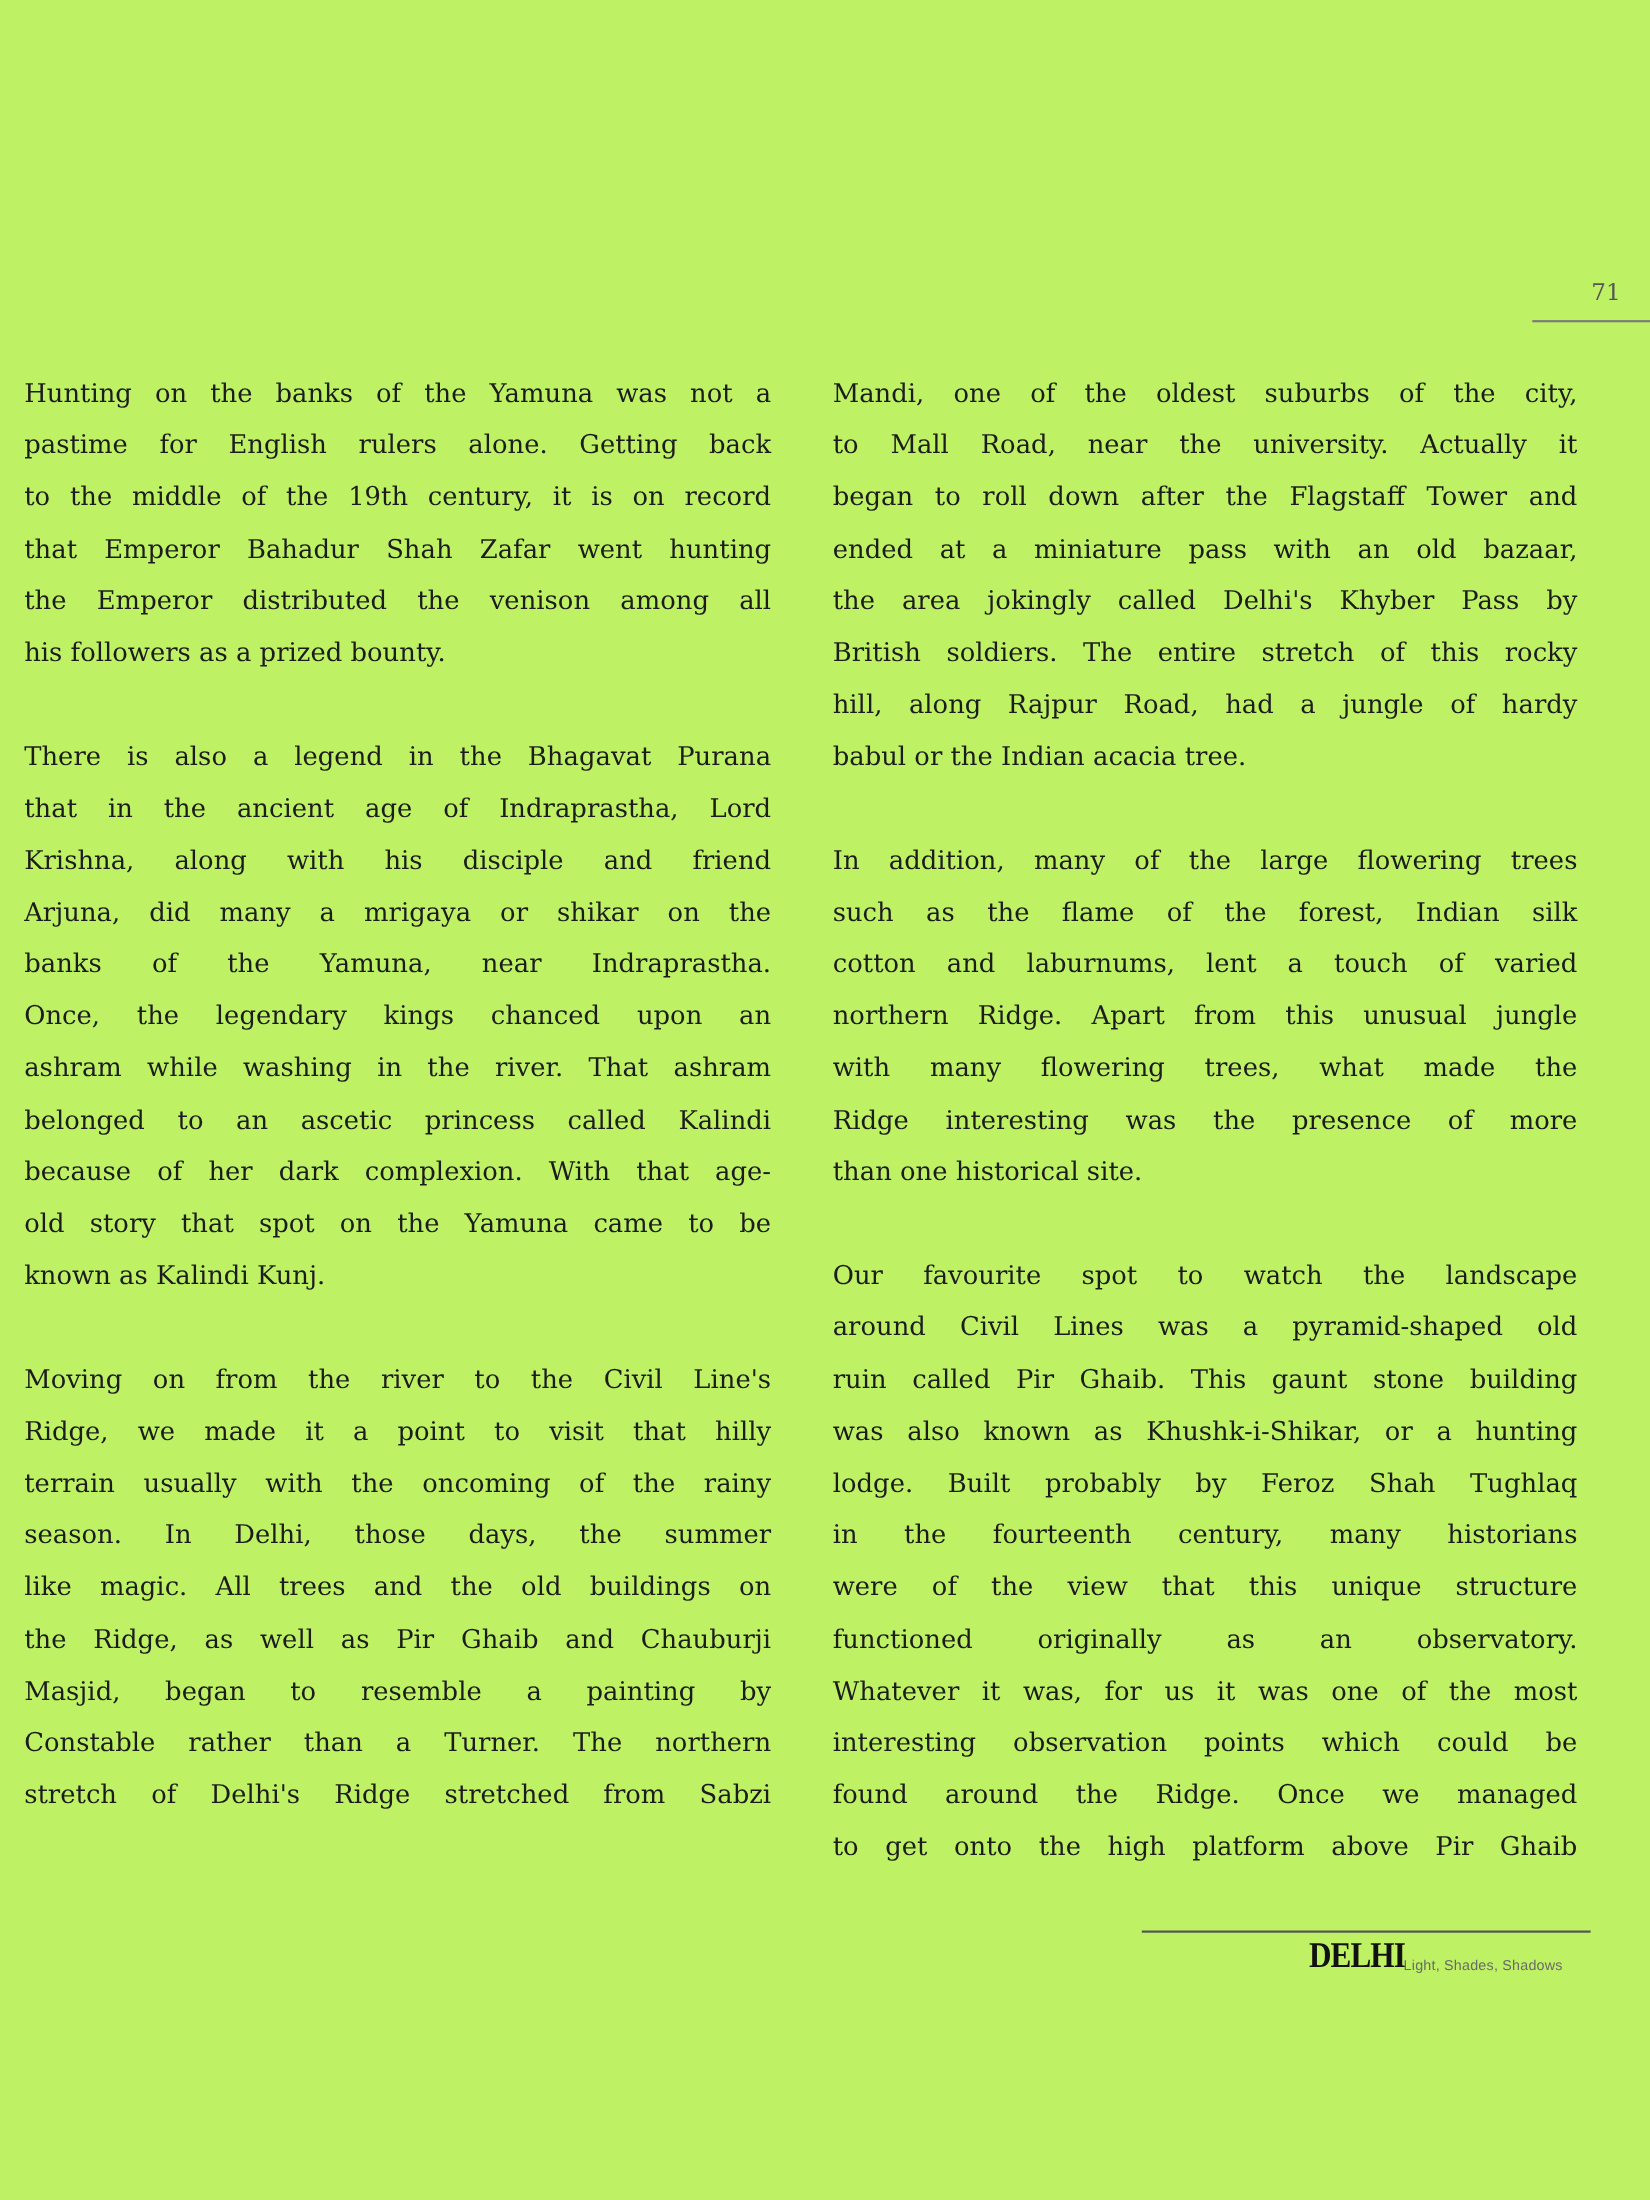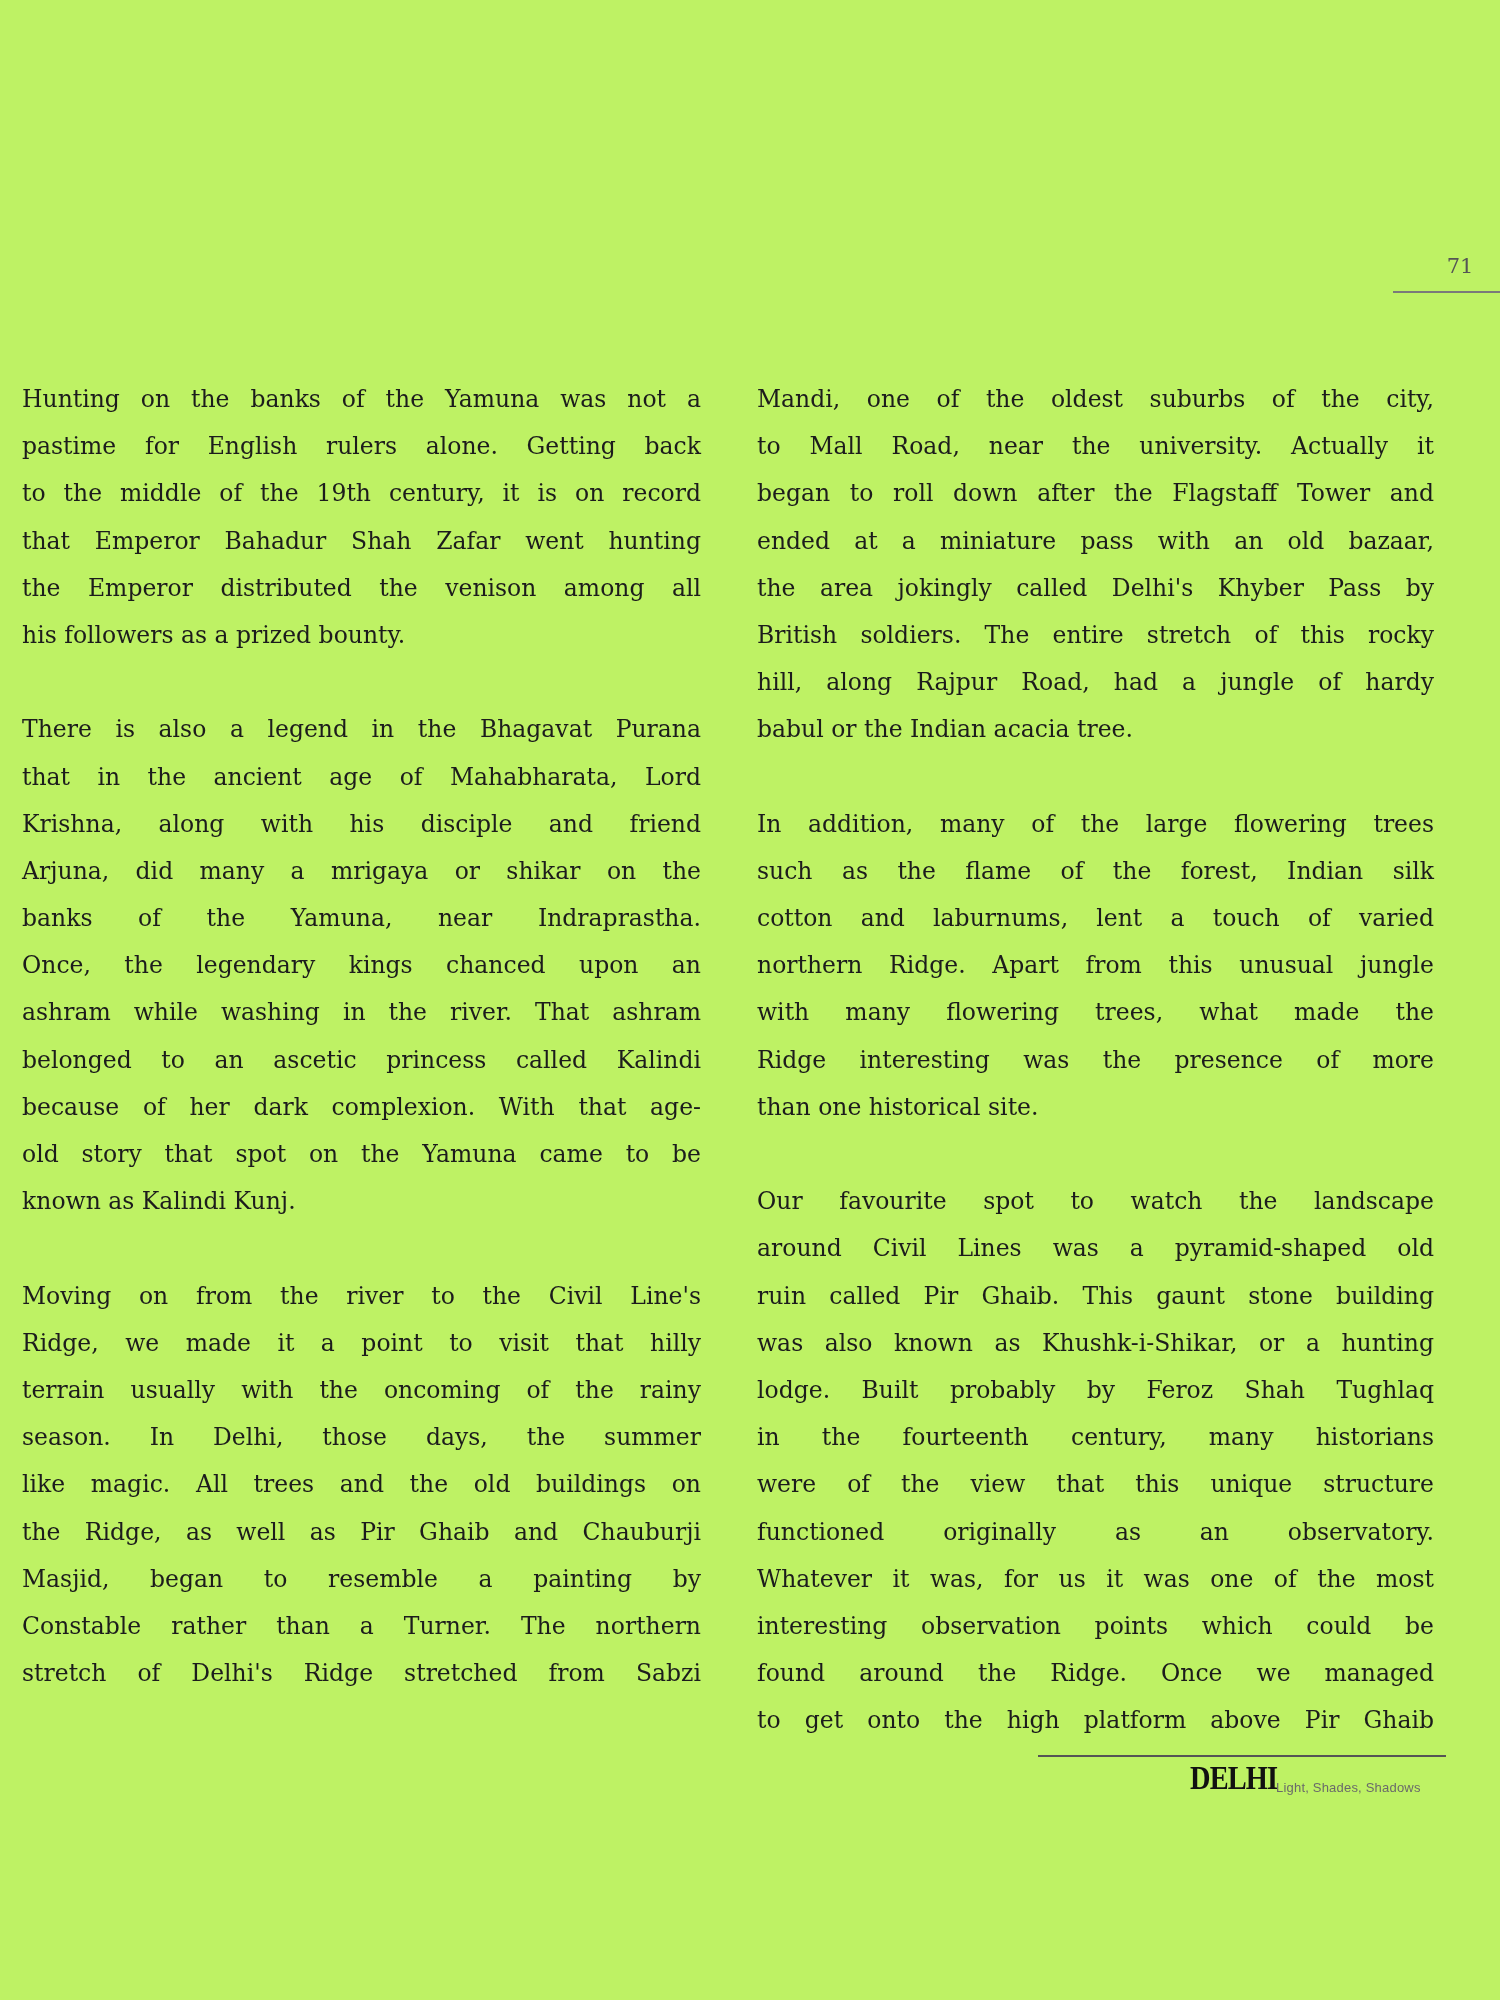--- a/index.html
+++ b/index.html
@@ -10,21 +10,21 @@
     position: absolute; left: 1440px; top: 254px; width: 40px;
     font-family: "DejaVu Serif", serif; font-size: 21px; color: #555555;
     text-align: center; letter-spacing: 0px;
   }
   .page-number-rule {
     position: absolute; left: 1393px; top: 291px; width: 107px; height: 2px;
     background: #7a7a7a;
   }
 
   .column {
-    position: absolute; top: 376px;
+    position: absolute; top: 334px;
     font-family: "DejaVu Serif", serif;
     font-size: 23.5px; line-height: 47.2px; color: #1c1c1c;
   }
   .column.left { left: 22px; width: 679px; }
   .column.right { left: 757px; width: 677px; }
 
   .line {
     display: block; height: 47.2px; white-space: nowrap;
     text-align: justify; text-align-last: justify;
     overflow: visible;
@@ -65,21 +65,21 @@
         <span class="line">Hunting on the banks of the Yamuna was not a</span>
         <span class="line">pastime for English rulers alone. Getting back</span>
         <span class="line">to the middle of the 19th century, it is on record</span>
         <span class="line">that Emperor Bahadur Shah Zafar went hunting</span>
         <span class="line">the Emperor distributed the venison among all</span>
         <span class="line last">his followers as a prized bounty.</span>
       </div>
       <div class="gap"></div>
       <div class="paragraph">
         <span class="line">There is also a legend in the Bhagavat Purana</span>
-        <span class="line">that in the ancient age of Mahabharata, Lord</span>
+        <span class="line">that in the ancient age of Indraprastha, Lord</span>
         <span class="line">Krishna, along with his disciple and friend</span>
         <span class="line">Arjuna, did many a mrigaya or shikar on the</span>
         <span class="line">banks of the Yamuna, near Indraprastha.</span>
         <span class="line">Once, the legendary kings chanced upon an</span>
         <span class="line">ashram while washing in the river. That ashram</span>
         <span class="line">belonged to an ascetic princess called Kalindi</span>
         <span class="line">because of her dark complexion. With that age-</span>
         <span class="line">old story that spot on the Yamuna came to be</span>
         <span class="line last">known as Kalindi Kunj.</span>
       </div>

